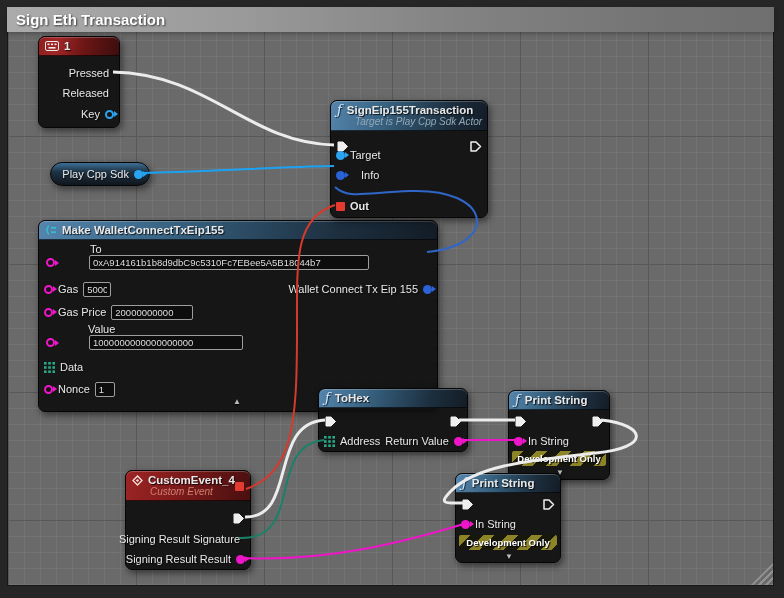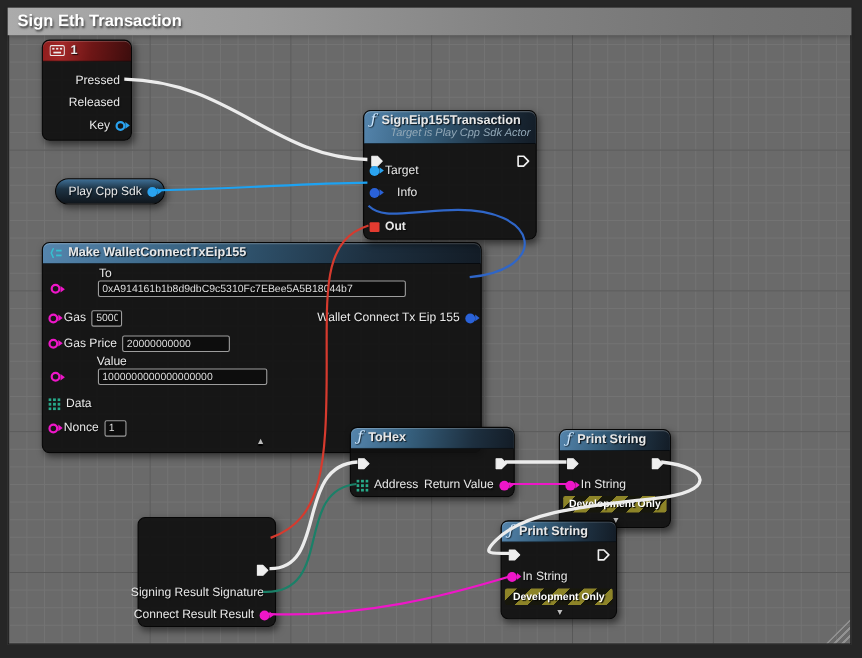--- a/index.html
+++ b/index.html
@@ -189,21 +189,21 @@
     <input class="fld" style="position: absolute; left: 50px; top: 34px; width: 280px;" readonly="" value="0xA914161b1b8d9dbC9c5310Fc7EBee5A5B18044b7">
 
     <div class="row" style="top:60px;">
       <span class="pc ring" style="--c:#ee16c8;"></span>
       <span class="lbl">Gas</span>
       <input class="fld" style="width: 28px;" readonly="" value="50000">
     </div>
     <div class="row" style="top:83px;">
       <span class="pc ring" style="--c:#ee16c8;"></span>
       <span class="lbl">Gas Price</span>
-      <input class="fld" style="width: 98px;" readonly="" value="20000000000">
+      <input class="fld" style="width: 82px;" readonly="" value="20000000000">
     </div>
     <span class="lbl" style="position:absolute; left:49px; top:102px;">Value</span>
     <span class="pc ring" style="--c:#ee16c8; position:absolute; left:7px; top:117px;"></span>
     <input class="fld" style="position: absolute; left: 50px; top: 114px; width: 154px;" readonly="" value="1000000000000000000">
 
     <div class="row" style="top:138px;">
       <svg width="11" height="11" viewBox="0 0 11 11">
         <g fill="#27a989">
             <rect x="0" y="0" width="2.6" height="2.6"></rect>
             <rect x="4.2" y="0" width="2.6" height="2.6"></rect>
@@ -284,20 +284,31 @@
       <span class="pc filled" style="--c:#ee16c8;"></span>
       <span class="lbl">In String</span>
     </div>
     <div class="banner" style="top:60px;">
       <span>Development Only</span>
     </div>
     <span class="tri" style="left:47px; top:77px;">▼</span>
   </div>
 
   <div class="node" id="node-custom" style="left:125px; top:470px; width:126px; height:100px;">
+    <div class="hdr hdr-ev">
+      <div class="hdr-line1">
+        <svg width="11" height="11" viewBox="0 0 11 11">
+          <rect x="2.3" y="2.3" width="6.4" height="6.4" transform="rotate(45 5.5 5.5)" fill="none" stroke="#f0e0da" stroke-width="1.3"></rect>
+          <rect x="4.4" y="4.4" width="2.2" height="2.2" transform="rotate(45 5.5 5.5)" fill="#f0e0da"></rect>
+        </svg>
+        <span class="ttl">CustomEvent_4</span>
+      </div>
+      <div class="sub sub-ev">Custom Event</div>
+      <span class="psq" style="position:absolute; right:6px; top:11px;"></span>
+    </div>
     <div class="row r" style="top:39px;">
       <svg width="13" height="13" viewBox="0 0 13 13">
           <polygon points="2,2 7,2 11.5,6.5 7,11 2,11" fill="#efefef" stroke="#efefef" stroke-linejoin="round"></polygon>
         </svg>
     </div>
     <div class="row r" style="top:60px;">
       <span class="lbl">Signing Result Signature</span>
       <svg width="11" height="11" viewBox="0 0 11 11">
         <g fill="#27a989">
             <rect x="0" y="0" width="2.6" height="2.6"></rect>
@@ -306,21 +317,21 @@
             <rect x="0" y="4.2" width="2.6" height="2.6"></rect>
             <rect x="4.2" y="4.2" width="2.6" height="2.6"></rect>
             <rect x="8.4" y="4.2" width="2.6" height="2.6"></rect>
             <rect x="0" y="8.4" width="2.6" height="2.6"></rect>
             <rect x="4.2" y="8.4" width="2.6" height="2.6"></rect>
             <rect x="8.4" y="8.4" width="2.6" height="2.6"></rect>
           </g>
       </svg>
     </div>
     <div class="row r" style="top:80px;">
-      <span class="lbl">Connect Result Result</span>
+      <span class="lbl">Signing Result Result</span>
       <span class="pc filled" style="--c:#ee16c8;"></span>
     </div>
   </div>
 
   <div class="node" id="node-ps2" style="left:455px; top:473px; width:106px; height:90px;">
     <div class="hdr hdr-fn">
       <div class="hdr-line1">
         <span class="fn-glyph">ƒ</span>
         <span class="ttl">Print String</span>
       </div>

